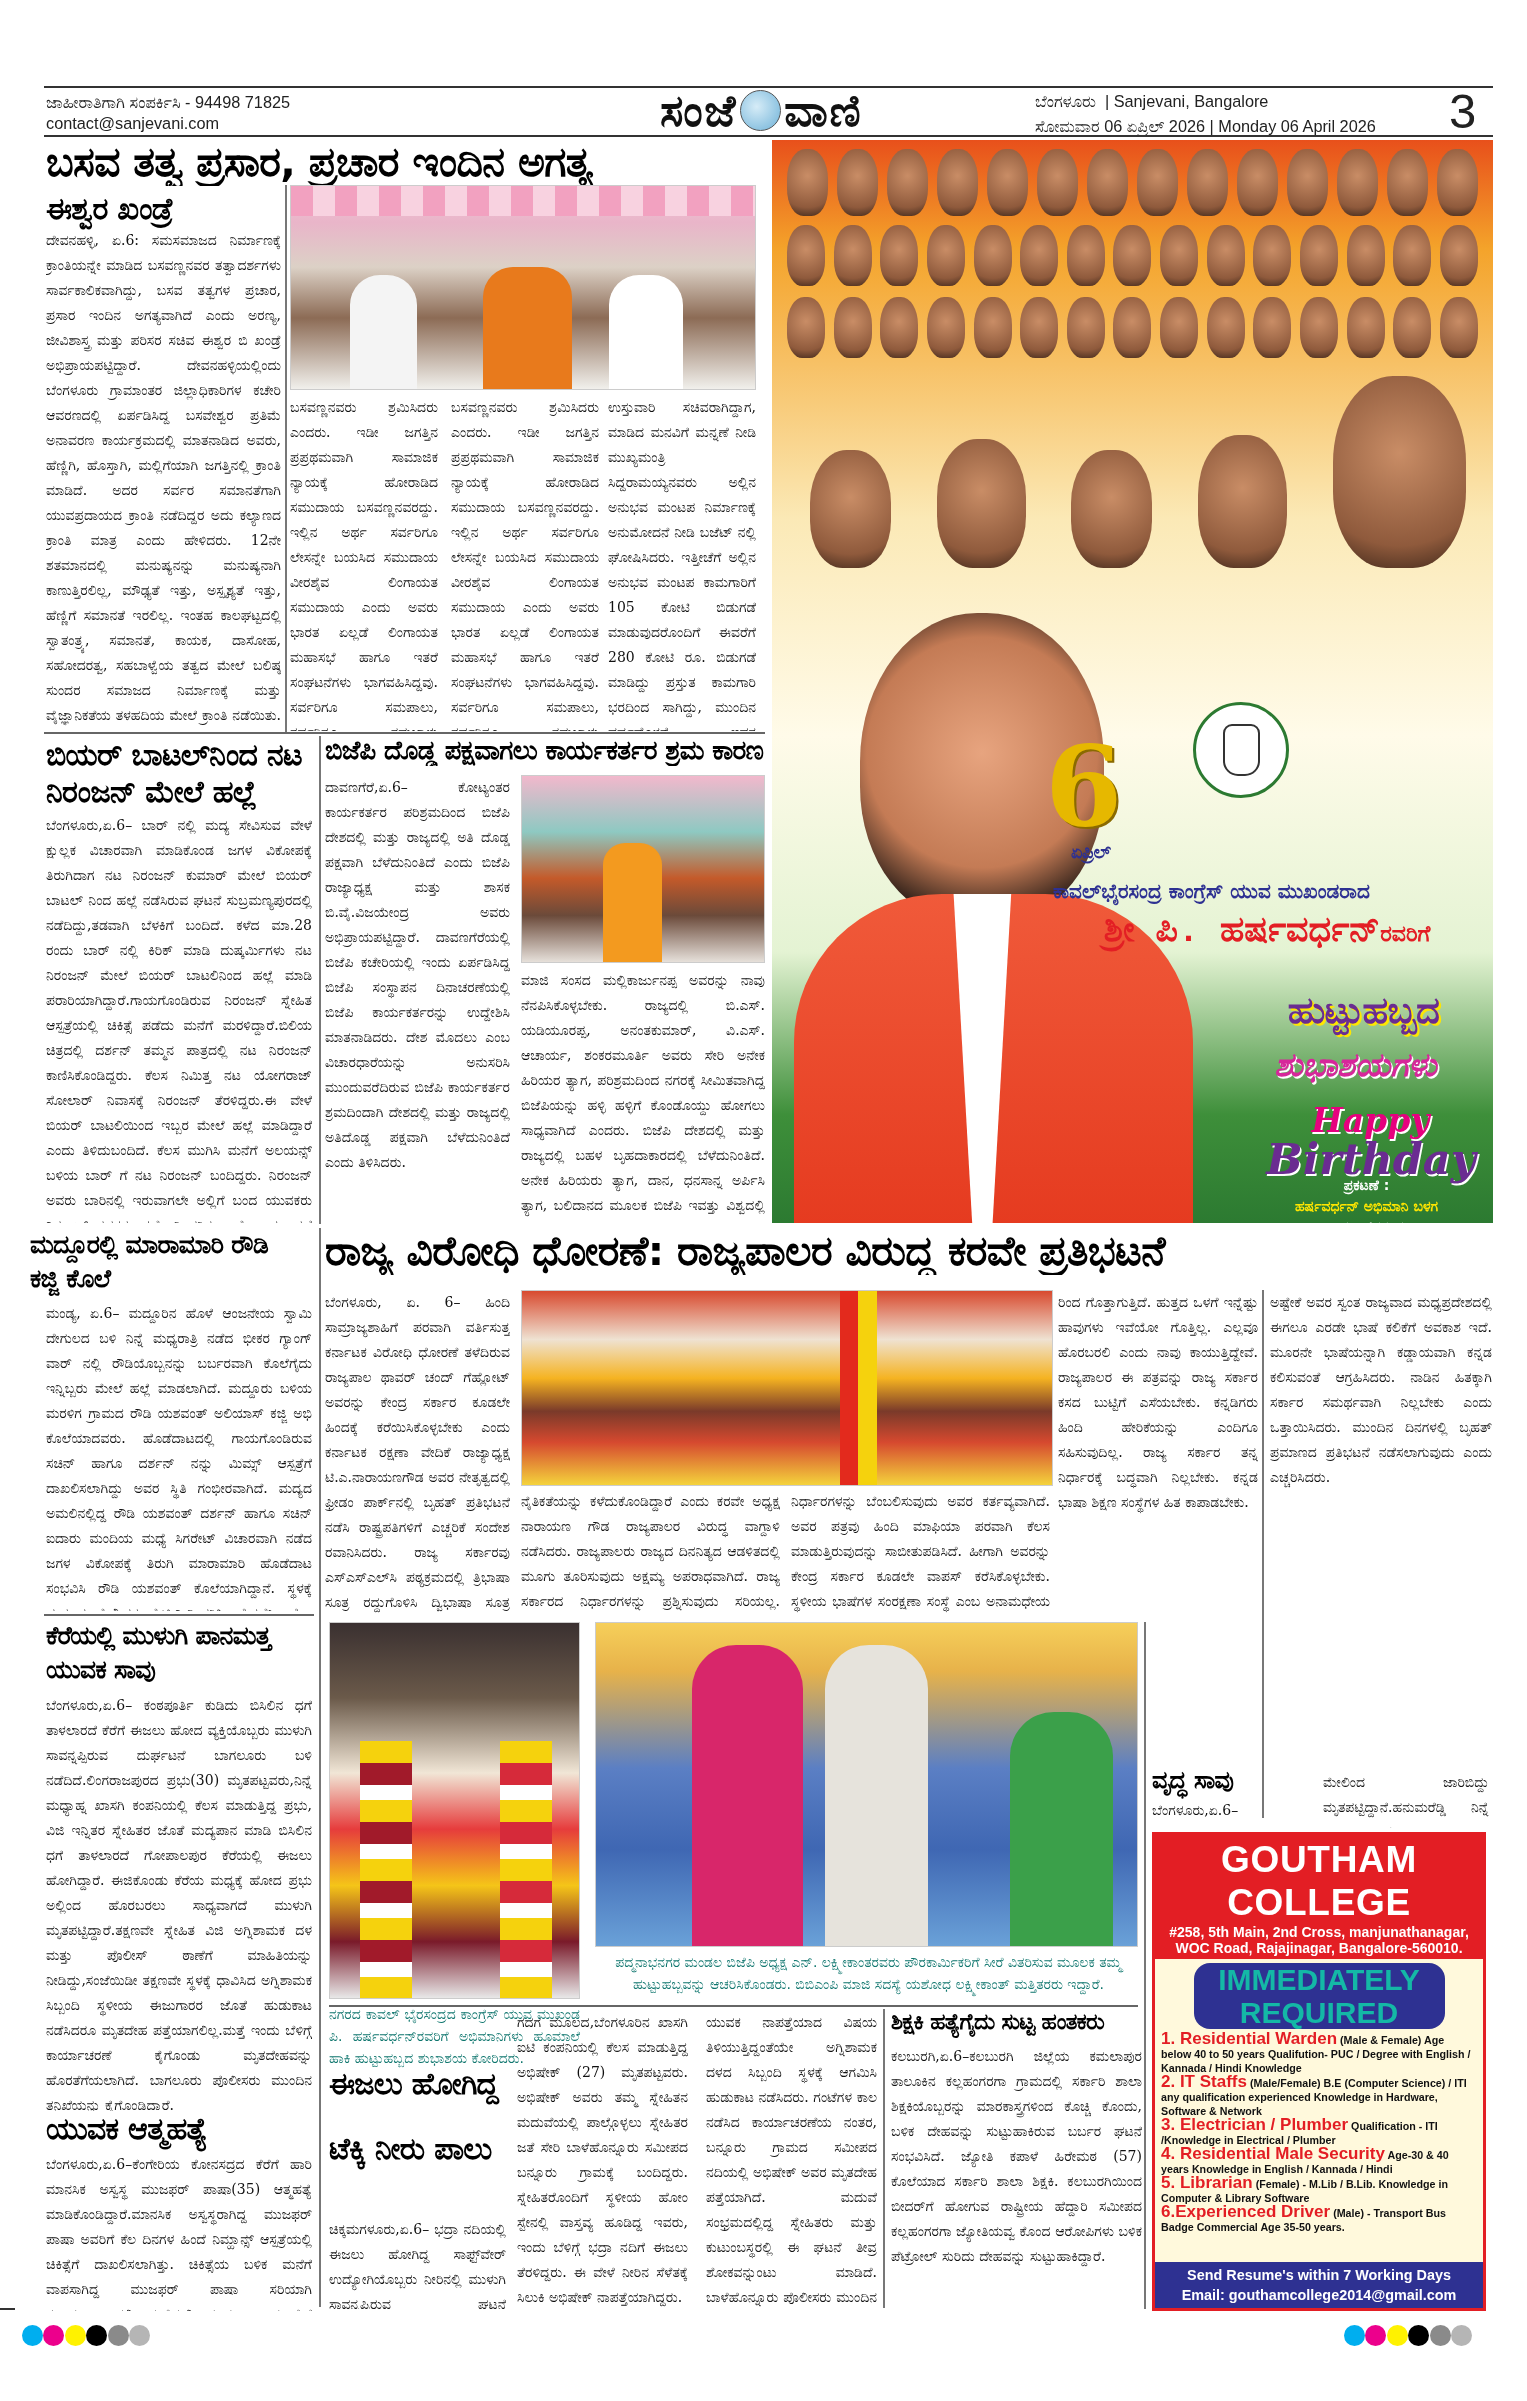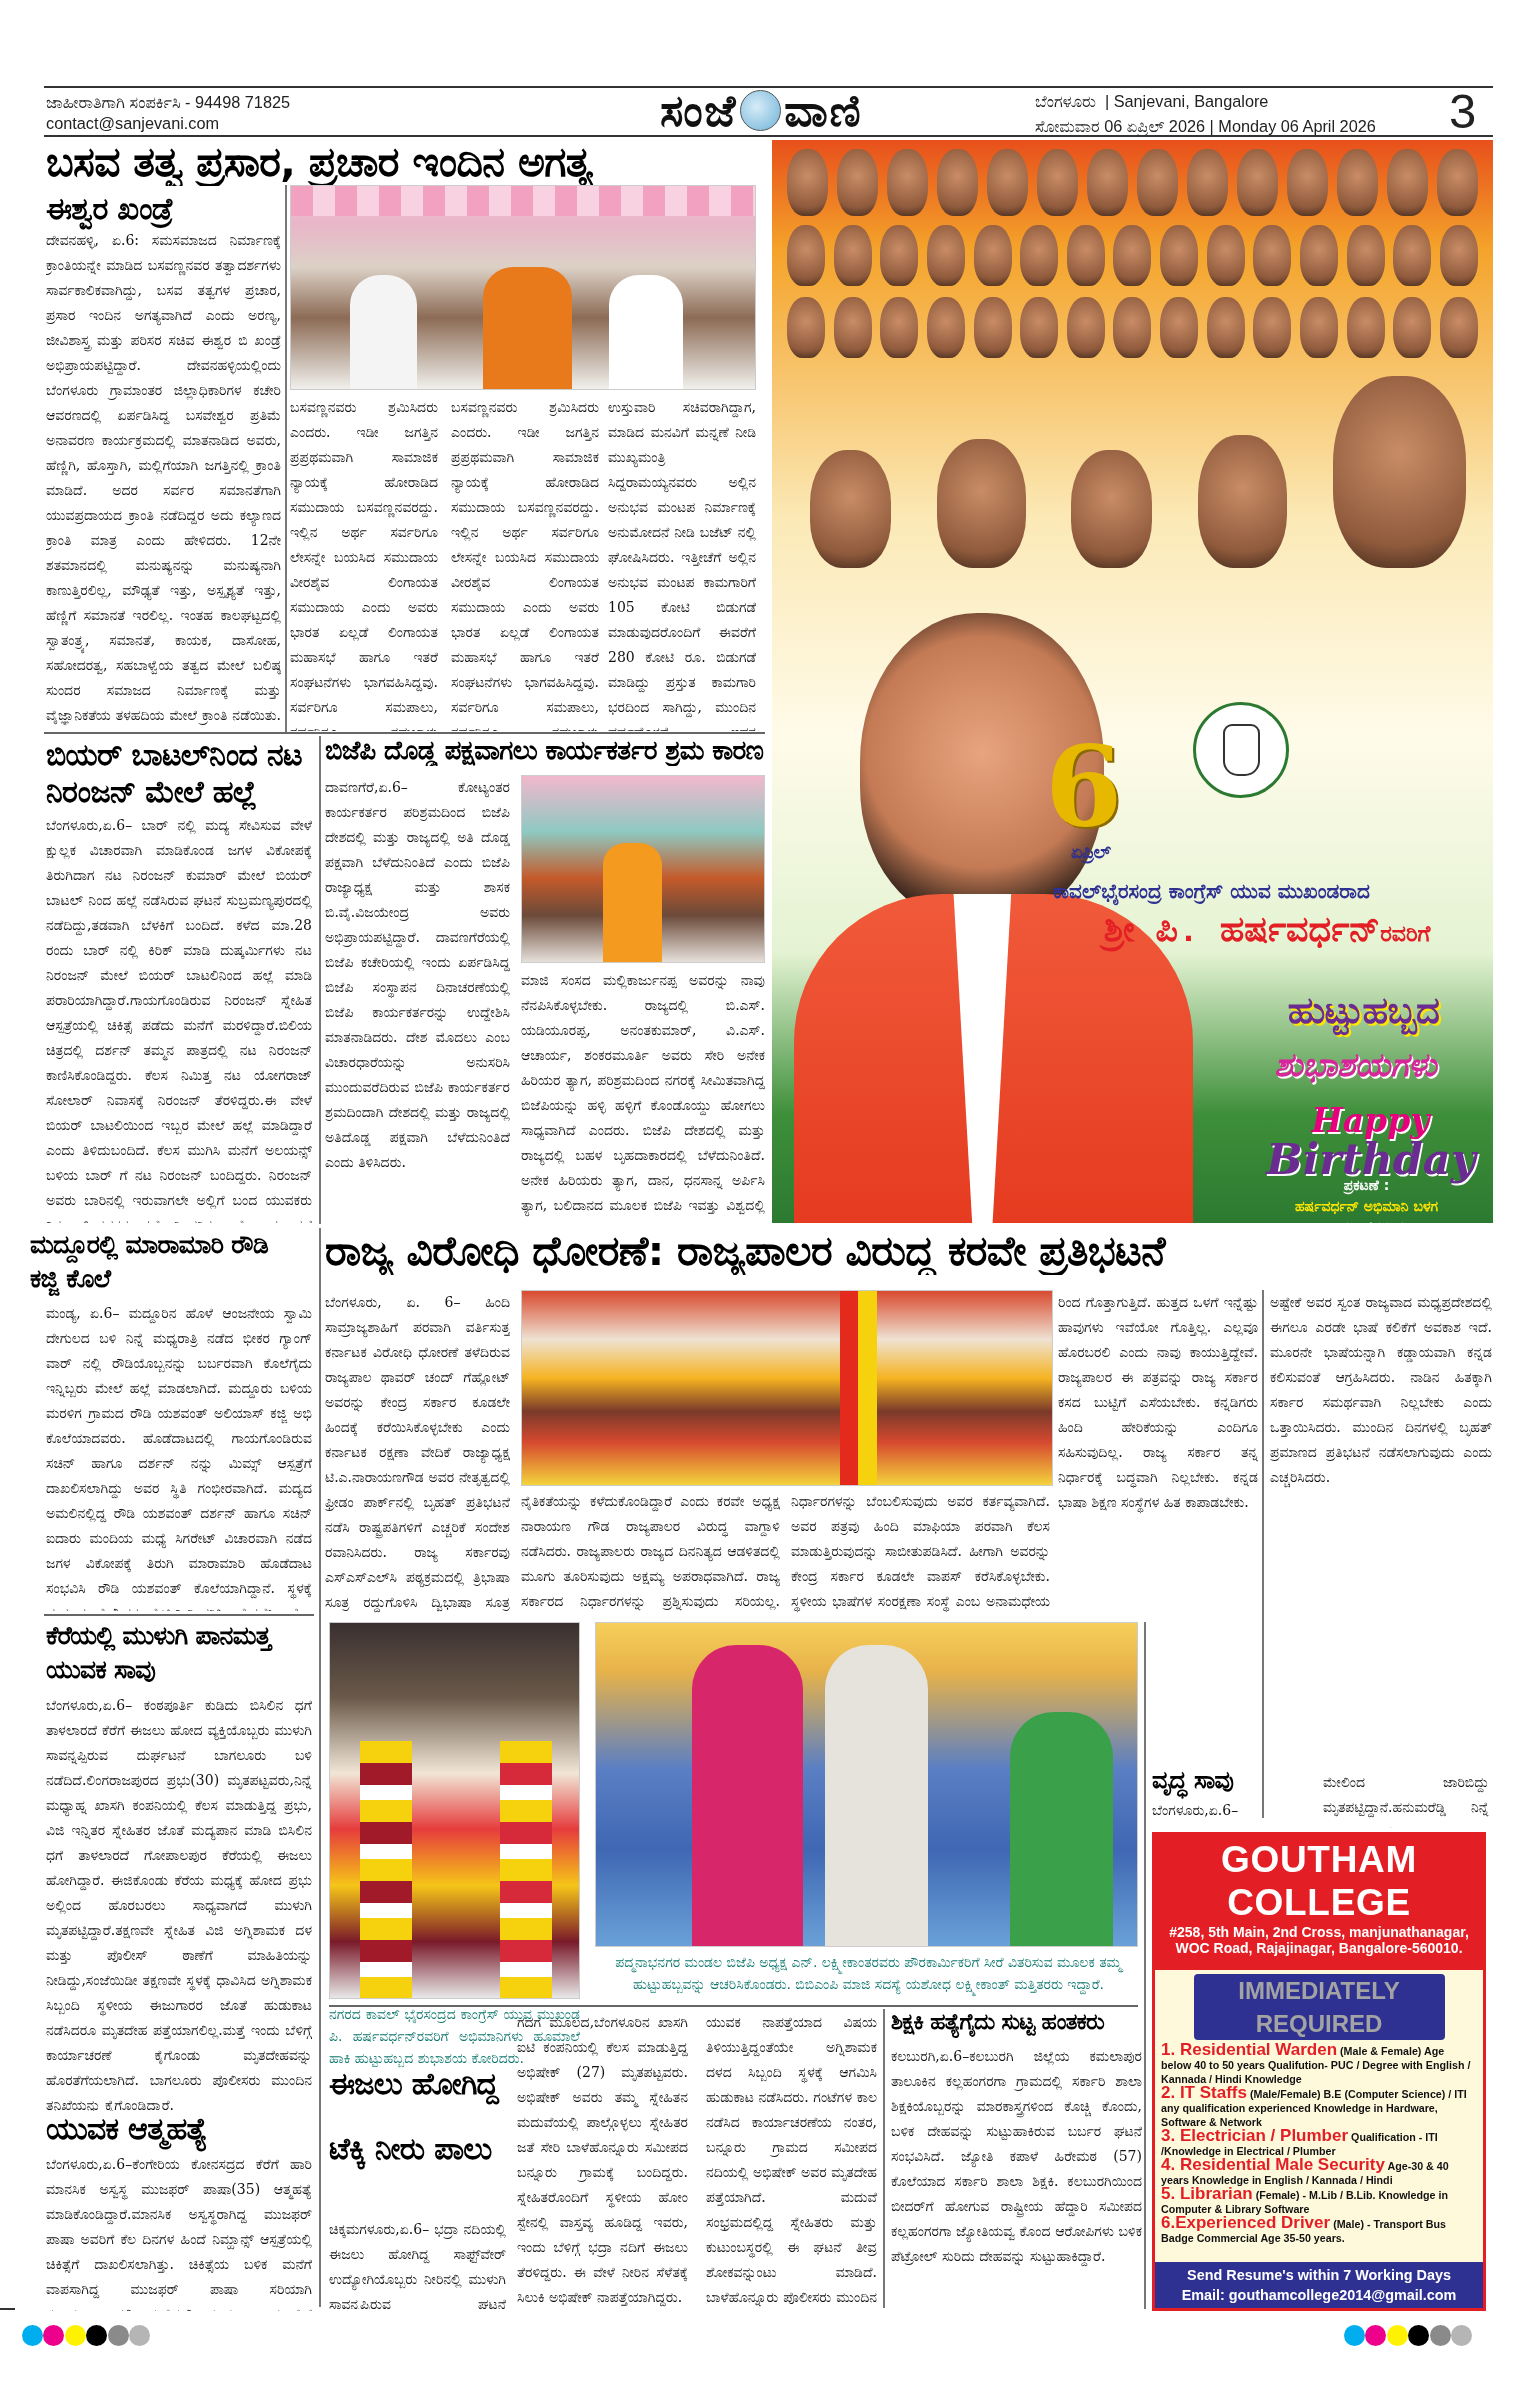--- a/index.html
+++ b/index.html
@@ -19,24 +19,24 @@
 .pageno{font-family:"Liberation Sans",sans-serif;font-size:49px;color:#222}
 
 .ad{position:absolute;left:772px;top:140px;width:721px;height:1083px;overflow:hidden;
  background:linear-gradient(180deg,#e8501b 0%,#f4a32a 10%,#fbe9b6 35%,#fffbe9 55%,#e4f3d3 75%,#3e8f3a 90%,#2c7a31 100%)}
 .faces-row{position:absolute;left:15px;right:15px;display:flex;justify-content:space-between}
 .face{border-radius:45% 45% 40% 40%;background:radial-gradient(circle at 50% 40%,#c98d66 0%,#8f5a3c 70%,#3a2418 100%)}
 .gold6{font-family:"DejaVu Serif",serif;font-weight:bold;color:#e6b800;text-shadow:2.2px 2.2px 0 #8a6a00}
 .ad-red{font-family:Liberation Mono, monospace;font-weight:bold;color:#e31e24}
 .ad-purple{font-family:"DejaVu Serif",serif;font-weight:bold;font-style:italic}
 .college{position:absolute;left:1152px;top:1832px;width:334px;height:479px;border:3px solid #e31e24;background:#fff9dc}
-.college-top{background:#e31e24;color:#fff;text-align:center;padding:3px 0 13px}
+.college-top{background:#e31e24;color:#fff;text-align:center;padding:3px 0 2px}
 .college-name{font-family:"Liberation Sans",sans-serif;font-weight:bold;font-size:37px;line-height:43px;letter-spacing:0.7px}
 .college-addr{font-family:"Liberation Sans",sans-serif;font-weight:bold;font-size:14px;line-height:16.3px}
-.imm{margin:4.4px auto 3px;width:251px;background:#2e3192;color:#a3a3a3;border-radius:4px;text-align:center;font-family:"Liberation Sans",sans-serif;font-weight:bold;font-size:24px;line-height:33px}
+.imm{margin:4.4px auto 3px;width:251px;background:#2e3192;color:#14b8a6;border-radius:16px;text-align:center;font-family:"Liberation Sans",sans-serif;font-weight:bold;font-size:30px;line-height:33px}
 .job{padding:0 6px;font-family:"Liberation Sans",sans-serif;font-size:10.7px;line-height:14px;color:#111;font-weight:bold}
 .job .t{color:#e31e24;font-size:17px}
 .college-foot{position:absolute;left:0;right:0;bottom:0;background:#2e3192;color:#fff;text-align:center;font-family:"Liberation Sans",sans-serif;font-weight:bold;font-size:14.4px;line-height:20px;padding:3px 0}
 </style>
 </head>
 <body>
 
 <div class="rule" style="left:44px;top:86px;width:1449px;height:2.2px"></div>
 <div class="abs head-left" style="left:46px;top:92px">
   <div>ಜಾಹೀರಾತಿಗಾಗಿ ಸಂಪರ್ಕಿಸಿ - 94498 71825</div>

